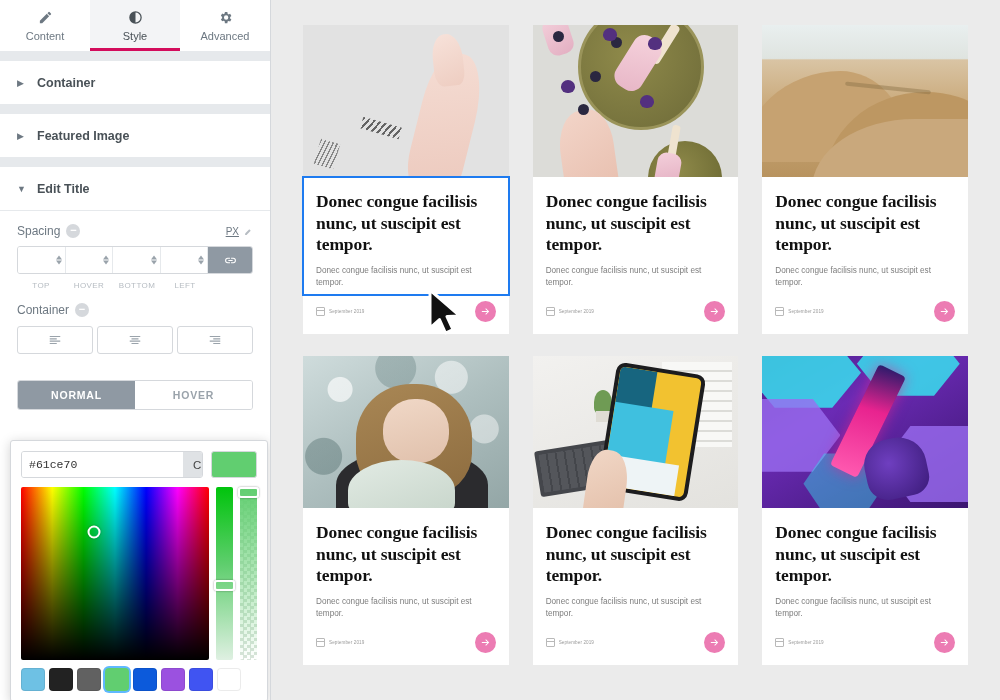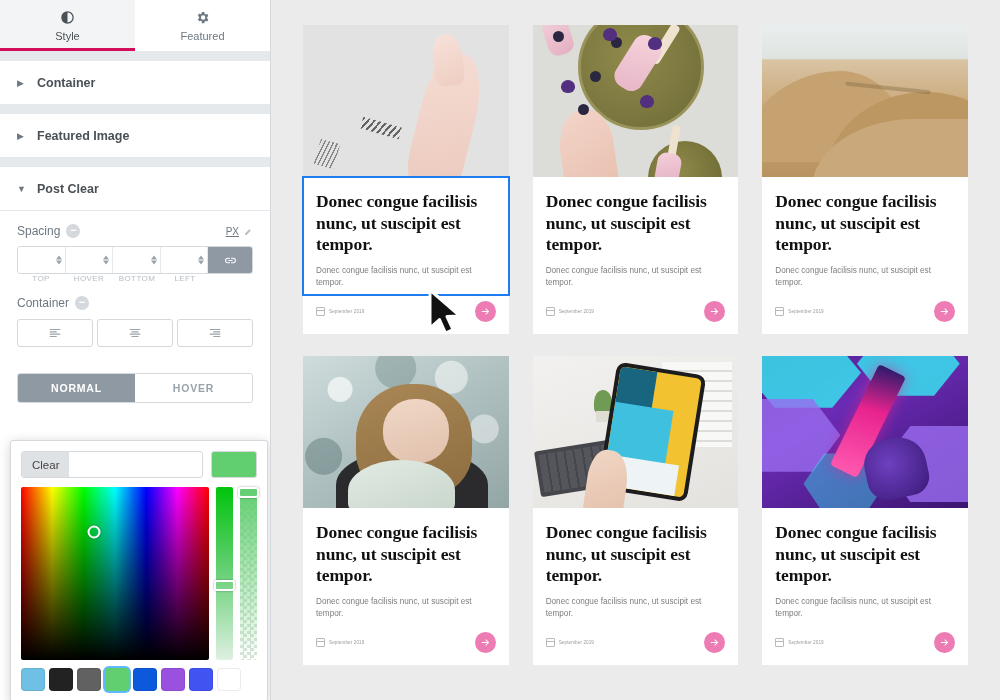--- a/index.html
+++ b/index.html
@@ -84,21 +84,21 @@
 
   
   .dim-wrap { display: flex; margin-top: 8px; border: 1px solid #d5d8dc; border-radius: 3px; overflow: hidden; height: 28px; }
   .dim-cell { flex: 1; position: relative; border-right: 1px solid #e6e9ec; background: #fff; }
   .dim-cell input { width: 100%; height: 100%; border: 0; outline: none; font-size: 11px; padding: 0 16px 0 5px; background: transparent; font-family: inherit; }
   .spin { position: absolute; right: 3px; top: 50%; transform: translateY(-50%); display: flex; flex-direction: column; gap: 1px; }
   .spin i { width: 0; height: 0; border-left: 3px solid transparent; border-right: 3px solid transparent; display: block; }
   .spin i.up { border-bottom: 4px solid #9aa3ab; }
   .spin i.dn { border-top: 4px solid #9aa3ab; }
   .dim-link { width: 44px; background: #8f99a3; display: flex; align-items: center; justify-content: center; cursor: pointer; }
-  .dim-labels { display: flex; margin-top: 0; }
+  .dim-labels { display: flex; margin-top: 7px; }
   .dim-labels span { flex: 1; font-size: 8px; color: #b6bcc2; text-align: center; letter-spacing: .4px; }
   .dim-labels span:last-child { width: 44px; flex: none; }
 
   
   .btngroup { display: flex; margin-top: 9px; gap: 4px; }
   .btngroup > div {
     flex: 1; height: 28px; border: 1px solid #d5d8dc; border-radius: 3px;
     background: #fff; display: flex; align-items: center; justify-content: center; cursor: pointer;
   }
 
@@ -228,54 +228,62 @@
   .im-neon .bar { position: absolute; left: 44%; top: 6%; width: 30px; height: 112px; background: linear-gradient(170deg,#2b1a6b 0%, #e8238f 40%, #ff5ab0 100%); border-radius: 4px; transform: rotate(26deg); box-shadow: 0 0 14px rgba(232,35,143,.6); }
   .im-neon .gl { position: absolute; left: 50%; top: 54%; width: 62px; height: 60px; background: radial-gradient(circle at 40% 40%, #6f3fc0, #3a1a78); border-radius: 42% 46% 30% 34%; transform: rotate(-12deg); }
 </style>
 </head>
 <body>
 
 <div id="panel">
 
 
   <div id="panel-tabs">
+    <div class="ptab">
+      <span class="ticon">
+        <svg width="15" height="15" viewBox="0 0 24 24">
+            <path fill="#6d7882" d="M3 17.25V21h3.75L17.8 9.94l-3.75-3.75L3 17.25zM20.7 7.04a1 1 0 0 0 0-1.41l-2.34-2.34a1 1 0 0 0-1.41 0l-1.83 1.83 3.75 3.75 1.83-1.83z"></path>
+          </svg>
+      </span>
+      <span class="tlabel">Content</span>
+    </div>
     <div class="ptab active">
       <span class="ticon">
         <svg width="15" height="15" viewBox="0 0 24 24">
             <path fill="#495157" d="M12 2a10 10 0 1 0 0 20 10 10 0 0 0 0-20zm0 18V4a8 8 0 0 1 0 16z"></path>
           </svg>
       </span>
       <span class="tlabel">Style</span>
     </div>
     <div class="ptab">
       <span class="ticon">
         <svg width="15" height="15" viewBox="0 0 24 24">
             <path fill="#6d7882" d="M19.4 13a7.8 7.8 0 0 0 0-2l2-1.6-2-3.4-2.4 1a7.6 7.6 0 0 0-1.7-1L15 3H11l-.3 2.6a7.6 7.6 0 0 0-1.7 1l-2.4-1-2 3.4L6.6 11a7.8 7.8 0 0 0 0 2l-2 1.6 2 3.4 2.4-1c.5.4 1.1.8 1.7 1L11 21h4l.3-2.6c.6-.2 1.2-.6 1.7-1l2.4 1 2-3.4-2-1.6zM13 15.5a3.5 3.5 0 1 1 0-7 3.5 3.5 0 0 1 0 7z"></path>
           </svg>
       </span>
-      <span class="tlabel">Featured</span>
+      <span class="tlabel">Advanced</span>
     </div>
   </div>
 
   <div class="sect-sep"></div>
   <div class="sect-head">
     <span class="arr">▶</span>
     <span class="stitle">Container</span>
   </div>
 
   <div class="sect-sep"></div>
   <div class="sect-head">
     <span class="arr">▶</span>
     <span class="stitle">Featured Image</span>
   </div>
 
   <div class="sect-sep"></div>
   <div class="sect-head">
     <span class="arr">▼</span>
-    <span class="stitle">Post Clear</span>
+    <span class="stitle">Edit Title</span>
   </div>
 
 
   <div class="ctrl">
     <div class="ctrl-row">
       <span class="ctrl-label">
         <span>Spacing</span>
         <span class="resetdot">−</span>
       </span>
       <span class="unit-row">
@@ -359,20 +367,21 @@
   <div class="ctrl">
     <div class="nh">
       <div class="on">NORMAL</div>
       <div class="off">HOVER</div>
     </div>
   </div>
 
   <div id="picker">
     <div class="pk-top">
       <div class="pk-input-wrap">
+        <input value="#61ce70" style="">
         <span class="pk-clear">Clear</span>
       </div>
       <div class="pk-preview" style="background:#61ce70"></div>
     </div>
 
     <div class="pk-body">
       <div class="pk-sat">
         <div class="pk-dot"></div>
       </div>
       <div class="pk-strip bright">

